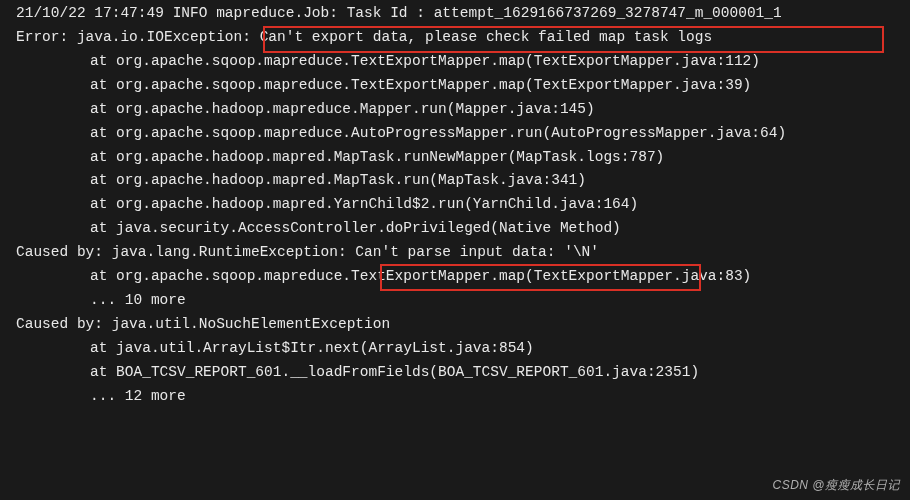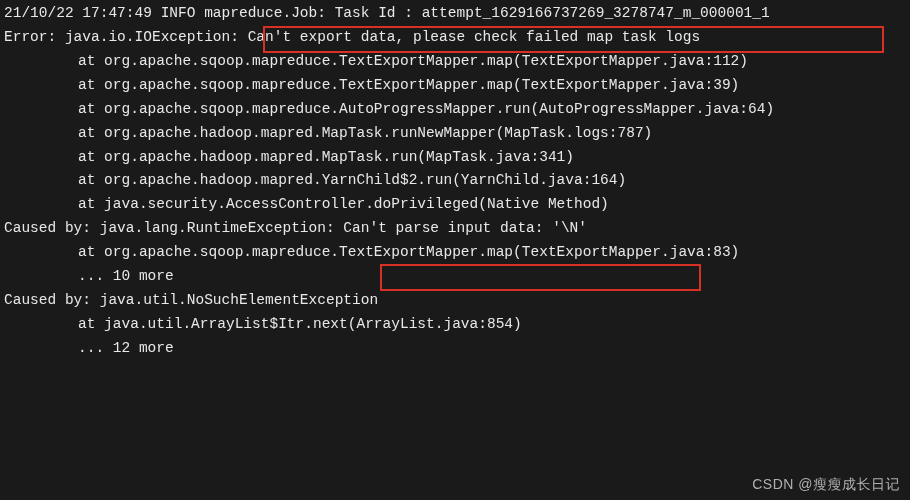--- a/index.html
+++ b/index.html
@@ -10,21 +10,21 @@
       font-size: 14.5px;
       color: #e8e8e8;
       width: 910px;
       height: 500px;
       overflow: hidden;
       line-height: 1.65;
       position: relative;
       white-space: nowrap;
     }
     .terminal {
-      padding: 2px 4px;
+      padding: 2px 16px;
     }
     .line {
       display: block;
     }
     .highlight-box {
       position: absolute;
       border: 2px solid #d93025;
       pointer-events: none;
       background: transparent;
     }
@@ -38,45 +38,48 @@
       top: 264px;
       left: 380px;
       width: 317px;
       height: 23px;
     }
     .watermark {
       position: absolute;
       bottom: 4px;
       right: 10px;
       font-family: Arial, sans-serif;
-      font-size: 14px;
+      font-size: 12px;
       color: #b0b0b0;
       letter-spacing: 0.5px;
+      font-style: italic;
     }
     .indent {
       padding-left: 74px;
     }
   </style>
 </head>
 <body>
 
 <div class="terminal">
   <span class="line">21/10/22 17:47:49 INFO mapreduce.Job: Task Id : attempt_1629166737269_3278747_m_000001_1</span>
   <span class="line">Error: java.io.IOException: Can't export data, please check failed map task logs</span>
   <span class="line indent">at org.apache.sqoop.mapreduce.TextExportMapper.map(TextExportMapper.java:112)</span>
   <span class="line indent">at org.apache.sqoop.mapreduce.TextExportMapper.map(TextExportMapper.java:39)</span>
+  <span class="line indent">at org.apache.hadoop.mapreduce.Mapper.run(Mapper.java:145)</span>
   <span class="line indent">at org.apache.sqoop.mapreduce.AutoProgressMapper.run(AutoProgressMapper.java:64)</span>
   <span class="line indent">at org.apache.hadoop.mapred.MapTask.runNewMapper(MapTask.logs:787)</span>
   <span class="line indent">at org.apache.hadoop.mapred.MapTask.run(MapTask.java:341)</span>
   <span class="line indent">at org.apache.hadoop.mapred.YarnChild$2.run(YarnChild.java:164)</span>
   <span class="line indent">at java.security.AccessController.doPrivileged(Native Method)</span>
   <span class="line">Caused by: java.lang.RuntimeException: Can't parse input data: '\N'</span>
   <span class="line indent">at org.apache.sqoop.mapreduce.TextExportMapper.map(TextExportMapper.java:83)</span>
   <span class="line indent">... 10 more</span>
   <span class="line">Caused by: java.util.NoSuchElementException</span>
   <span class="line indent">at java.util.ArrayList$Itr.next(ArrayList.java:854)</span>
+  <span class="line indent">at BOA_TCSV_REPORT_601.__loadFromFields(BOA_TCSV_REPORT_601.java:2351)</span>
   <span class="line indent">... 12 more</span>
 </div>
 
 <div class="highlight-box hb1"></div>
 <div class="highlight-box hb2"></div>
 
 <div class="watermark">CSDN @瘦瘦成长日记</div>
 
 </body></html>

